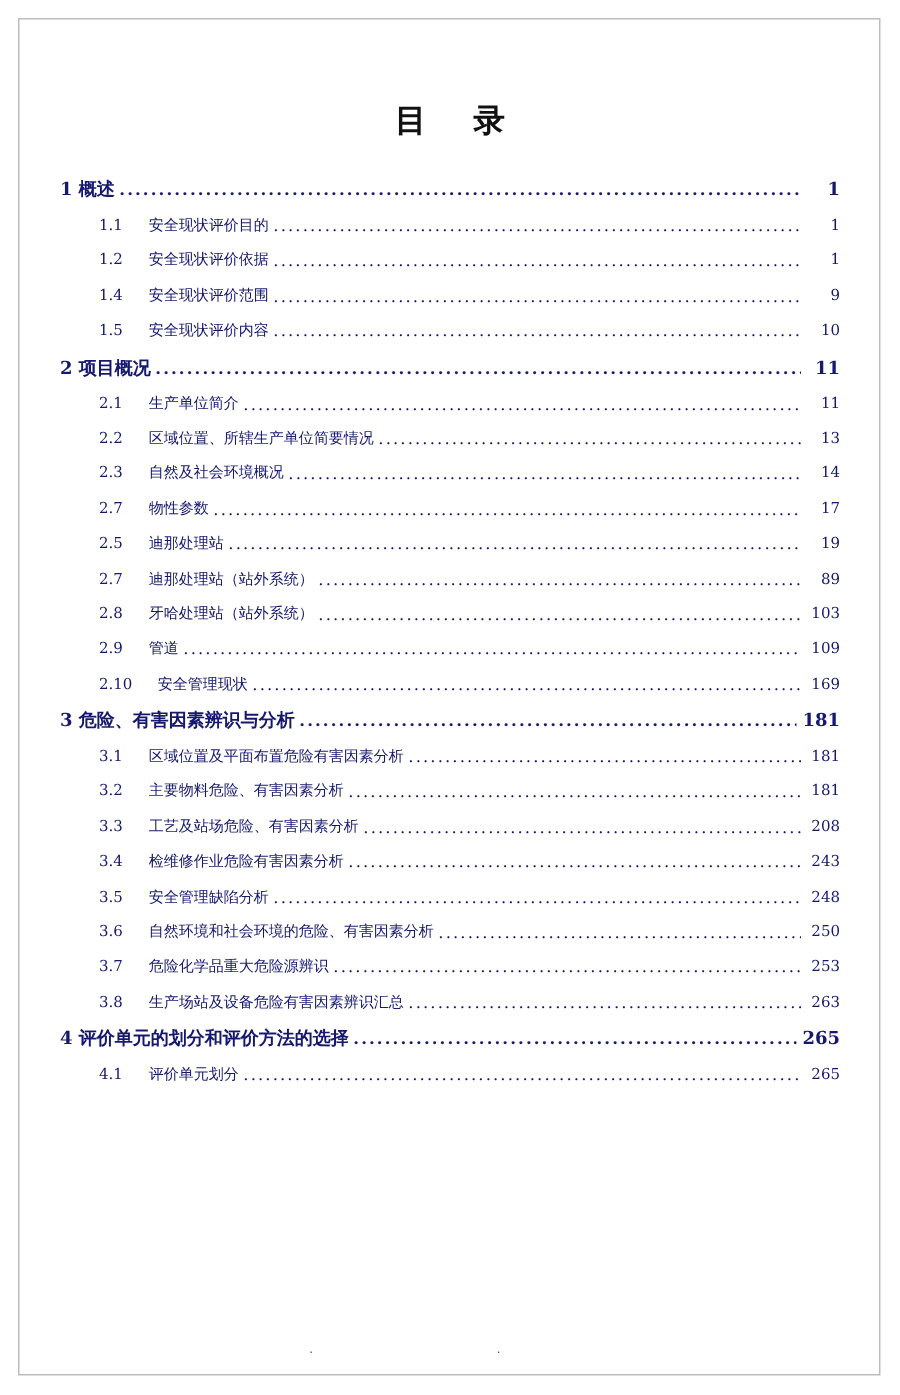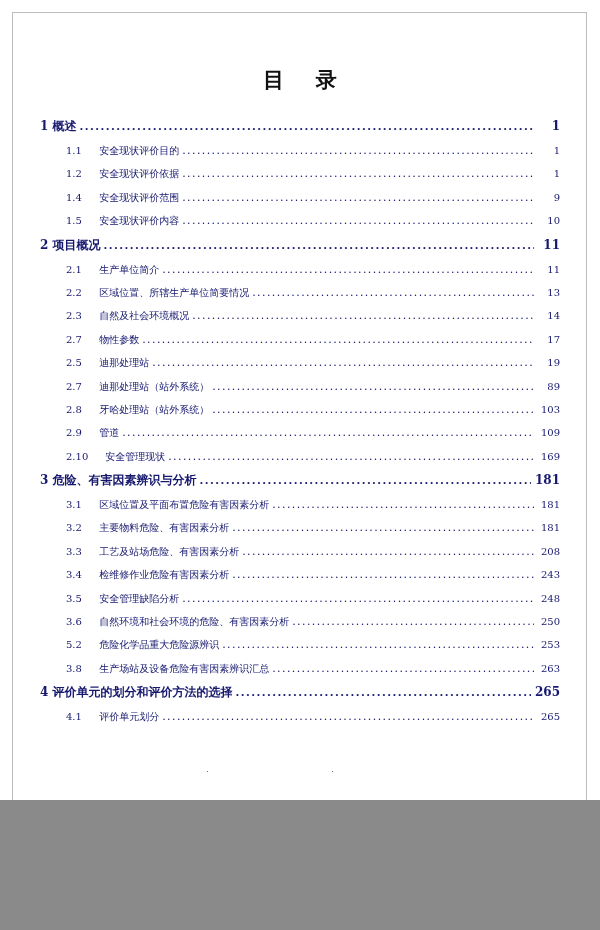--- a/index.html
+++ b/index.html
@@ -6,21 +6,21 @@
     margin: 0;
     padding: 0;
     background: #8a8a8a;
   }
   body {
     font-family: "Liberation Sans", sans-serif;
   }
   .page {
     position: relative;
     width: 600px;
-    height: 800px;
+    height: 930px;
     background: #ffffff;
     overflow: hidden;
   }
   .page-border {
     position: absolute;
     left: 12px;
     top: 12px;
     width: 575px;
     height: 905px;
     border: 1px solid #bdbdbd;
@@ -141,20 +141,20 @@
         <li class="toc-row lvl2"><span class="num num-lvl2">2.8</span>&nbsp;<span class="label">牙哈处理站（站外系统）</span><span class="dots"></span><span class="pg">103</span></li>
         <li class="toc-row lvl2"><span class="num num-lvl2">2.9</span>&nbsp;<span class="label">管道</span><span class="dots"></span><span class="pg">109</span></li>
         <li class="toc-row lvl2"><span class="num num-lvl2 wide">2.10</span>&nbsp;<span class="label">安全管理现状</span><span class="dots"></span><span class="pg">169</span></li>
         <li class="toc-row lvl1"><span class="num">3</span>&nbsp;<span class="label">危险、有害因素辨识与分析</span><span class="dots"></span><span class="pg">181</span></li>
         <li class="toc-row lvl2"><span class="num num-lvl2">3.1</span>&nbsp;<span class="label">区域位置及平面布置危险有害因素分析</span><span class="dots"></span><span class="pg">181</span></li>
         <li class="toc-row lvl2"><span class="num num-lvl2">3.2</span>&nbsp;<span class="label">主要物料危险、有害因素分析</span><span class="dots"></span><span class="pg">181</span></li>
         <li class="toc-row lvl2"><span class="num num-lvl2">3.3</span>&nbsp;<span class="label">工艺及站场危险、有害因素分析</span><span class="dots"></span><span class="pg">208</span></li>
         <li class="toc-row lvl2"><span class="num num-lvl2">3.4</span>&nbsp;<span class="label">检维修作业危险有害因素分析</span><span class="dots"></span><span class="pg">243</span></li>
         <li class="toc-row lvl2"><span class="num num-lvl2">3.5</span>&nbsp;<span class="label">安全管理缺陷分析</span><span class="dots"></span><span class="pg">248</span></li>
         <li class="toc-row lvl2"><span class="num num-lvl2">3.6</span>&nbsp;<span class="label">自然环境和社会环境的危险、有害因素分析</span><span class="dots"></span><span class="pg">250</span></li>
-        <li class="toc-row lvl2"><span class="num num-lvl2">5.2</span>&nbsp;<span class="label">危险化学品重大危险源辨识</span><span class="dots"></span><span class="pg">253</span></li>
+        <li class="toc-row lvl2"><span class="num num-lvl2">3.7</span>&nbsp;<span class="label">危险化学品重大危险源辨识</span><span class="dots"></span><span class="pg">253</span></li>
         <li class="toc-row lvl2"><span class="num num-lvl2">3.8</span>&nbsp;<span class="label">生产场站及设备危险有害因素辨识汇总</span><span class="dots"></span><span class="pg">263</span></li>
         <li class="toc-row lvl1"><span class="num">4</span>&nbsp;<span class="label">评价单元的划分和评价方法的选择</span><span class="dots"></span><span class="pg">265</span></li>
         <li class="toc-row lvl2"><span class="num num-lvl2">4.1</span>&nbsp;<span class="label">评价单元划分</span><span class="dots"></span><span class="pg">265</span></li>
       </ul>
   </div>
   <div class="footer-dots">. .</div>
 </div>
 
 </body></html>

